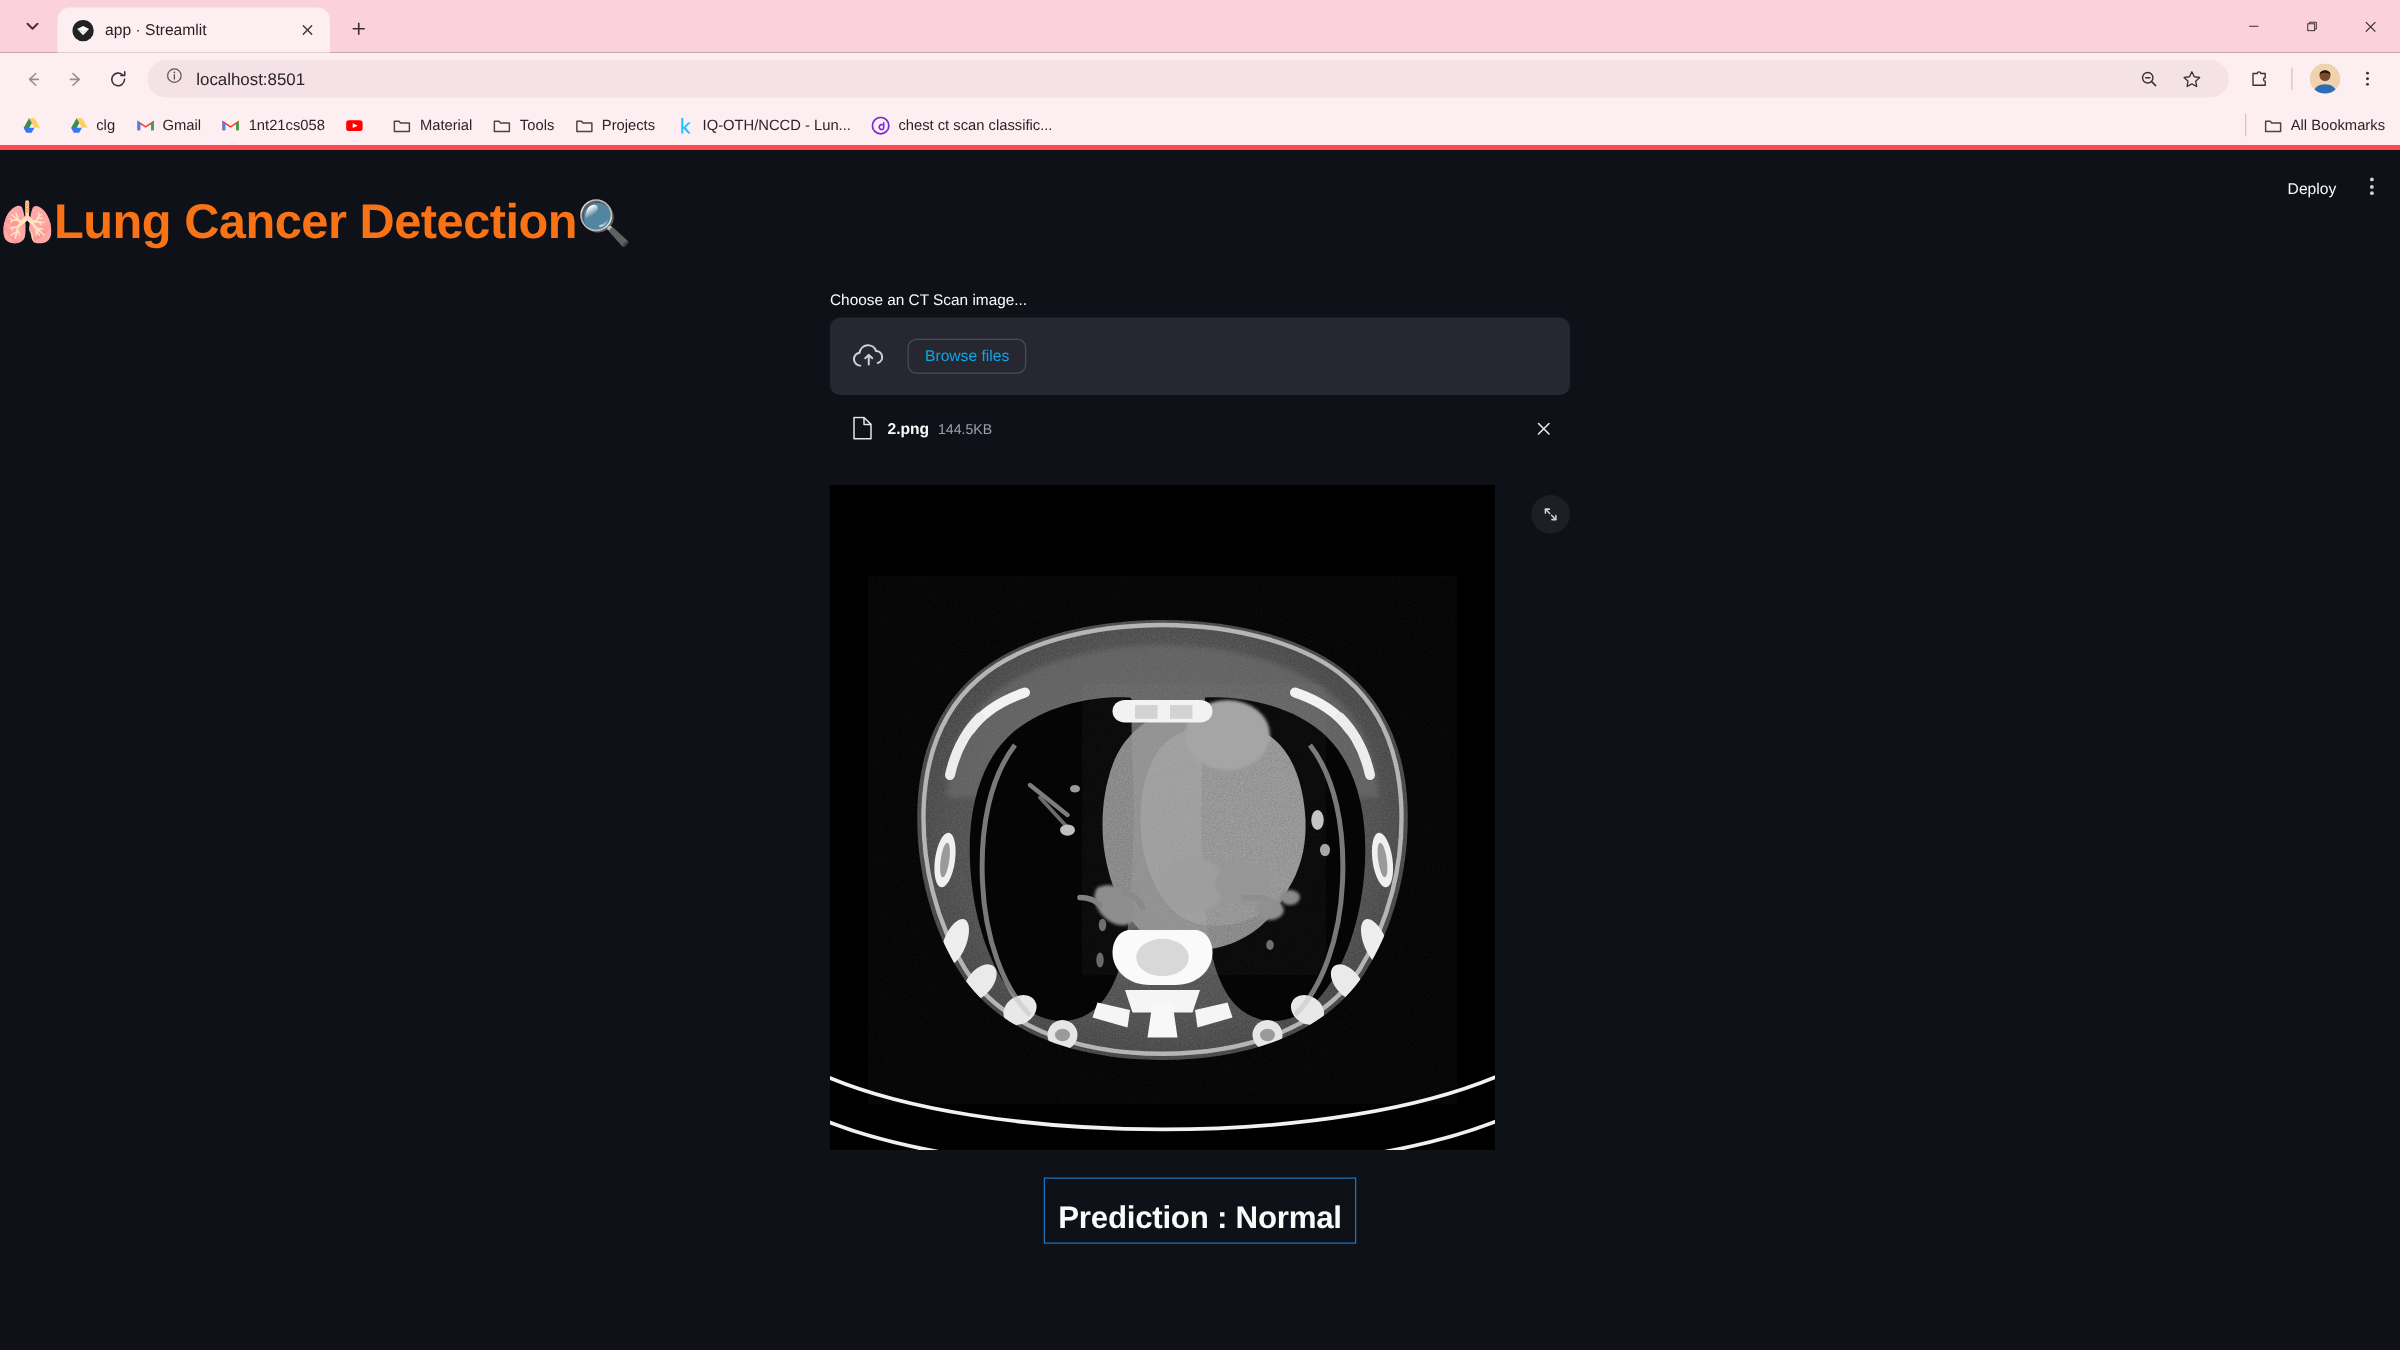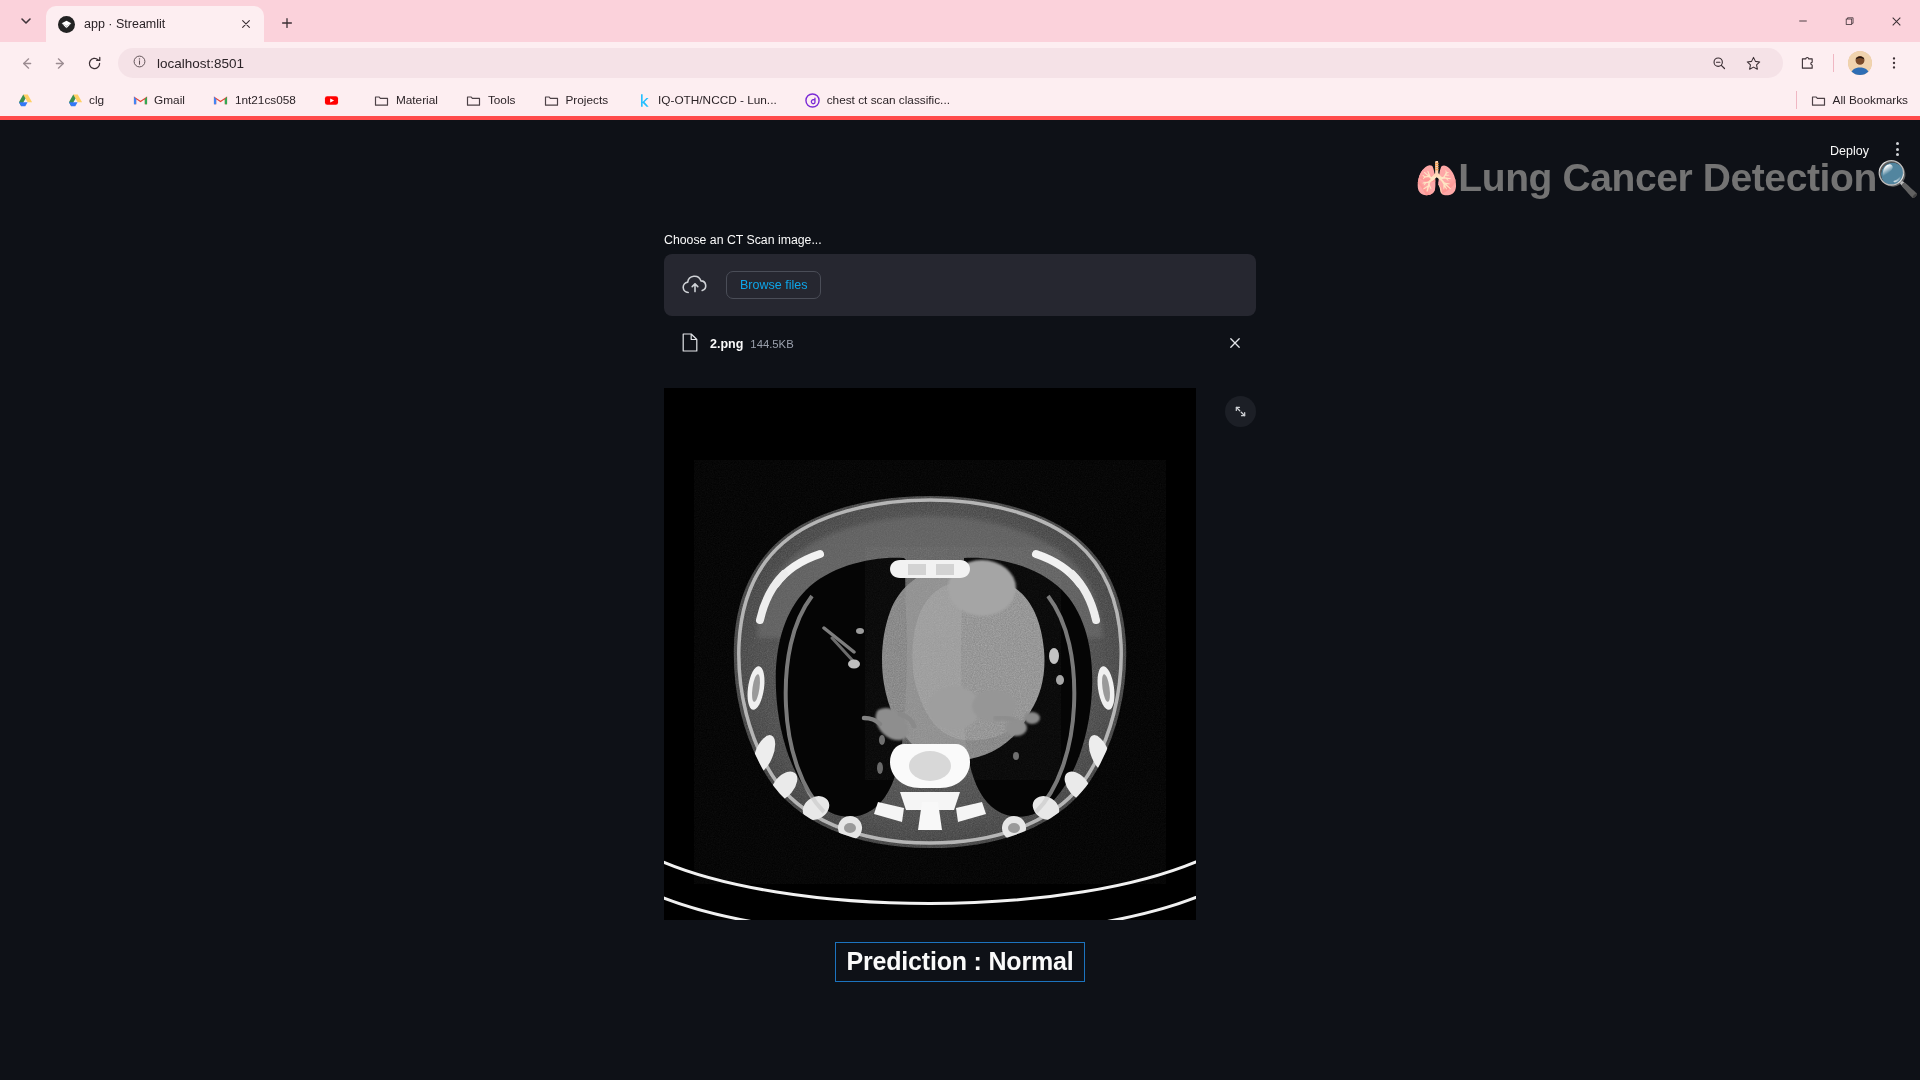--- a/index.html
+++ b/index.html
@@ -57,21 +57,21 @@
   .omni-right { display: flex; align-items: center; gap: 2px; margin-left: auto; }
   .toolbar-right { display: flex; align-items: center; gap: 2px; }
   .divider-v { width: 1px; height: 18px; background: #F0B7C3; margin: 0 8px; }
   .avatar {
     width: 24px; height: 24px; border-radius: 50%; overflow: hidden;
     background: #E9C39B; flex: none;
   }
 
   .bookmarks {
     height: 32px; background: #FDEEF1; display: flex; align-items: center;
-    padding: 0 10px; gap: 14px; flex: none; position: relative;
+    padding: 0 10px; gap: 2px; flex: none; position: relative;
   }
   .bm { display: flex; align-items: center; gap: 6px; padding: 3px 7px; border-radius: 5px; }
   .bm-label { font-size: 11.8px; color: #2b2327; white-space: nowrap; }
   .bm-icon { width: 16px; height: 16px; flex: none; display: flex; align-items: center; justify-content: center; }
   .bm-right { position: absolute; right: 12px; display: flex; align-items: center; gap: 6px; }
 
   .accentline { height: 4px; background: #FF4B4B; flex: none; }
 
   
   .page { flex: 1; background: #0E1117; position: relative; overflow: hidden; }
@@ -88,21 +88,21 @@
            align-items: center; justify-content: center; gap: 2.5px; }
   .kebab i { width: 3px; height: 3px; border-radius: 50%; background: #CFD2D6; display: block; }
 
   .main {
     width: 1920px; padding-top: 34px;
     display: flex; flex-direction: column; align-items: center;
   }
   .block { width: 592px; }
 
   .app-title {
-    width: 100%; text-align: right; color: #737373;
+    width: 100%; text-align: left; color: #f97316;
     font-size: 39px; font-weight: bold; letter-spacing: -0.4px;
     margin-bottom: 30px; line-height: 1.25;
     font-family: "Liberation Sans", sans-serif;
   }
   .app-title .emoji { font-size: 35px; }
 
   .uploader-label { font-size: 12.3px; color: #FAFAFA; margin-bottom: 7px; }
 
   .dropzone {
     background: #262730; border-radius: 8px; height: 62px;
@@ -136,21 +136,21 @@
   }
 
   .predict-btn {
     margin-top: 42px; background: #FF4B4B; color: #FFFFFF; border: none;
     border-radius: 8px; font-size: 12.8px; padding: 7px 16px; font-weight: normal;
     font-family: "Liberation Sans", sans-serif;
   }
 
   .result-wrap { width: 592px; display: flex; justify-content: center; margin-top: 22px; }
   .result-box {
-    border: 1.6px solid #1C73BE; padding: 4px 11px 5px;
+    border: 1.6px solid #1C73BE; padding: 17px 11px 5px;
     font-size: 25px; font-weight: bold; color: #FAFAFA; letter-spacing: -0.2px;
     white-space: nowrap;
   }
 </style>
 </head>
 <body>
 
 <div class="browser">
 
   <div class="tabstrip">

